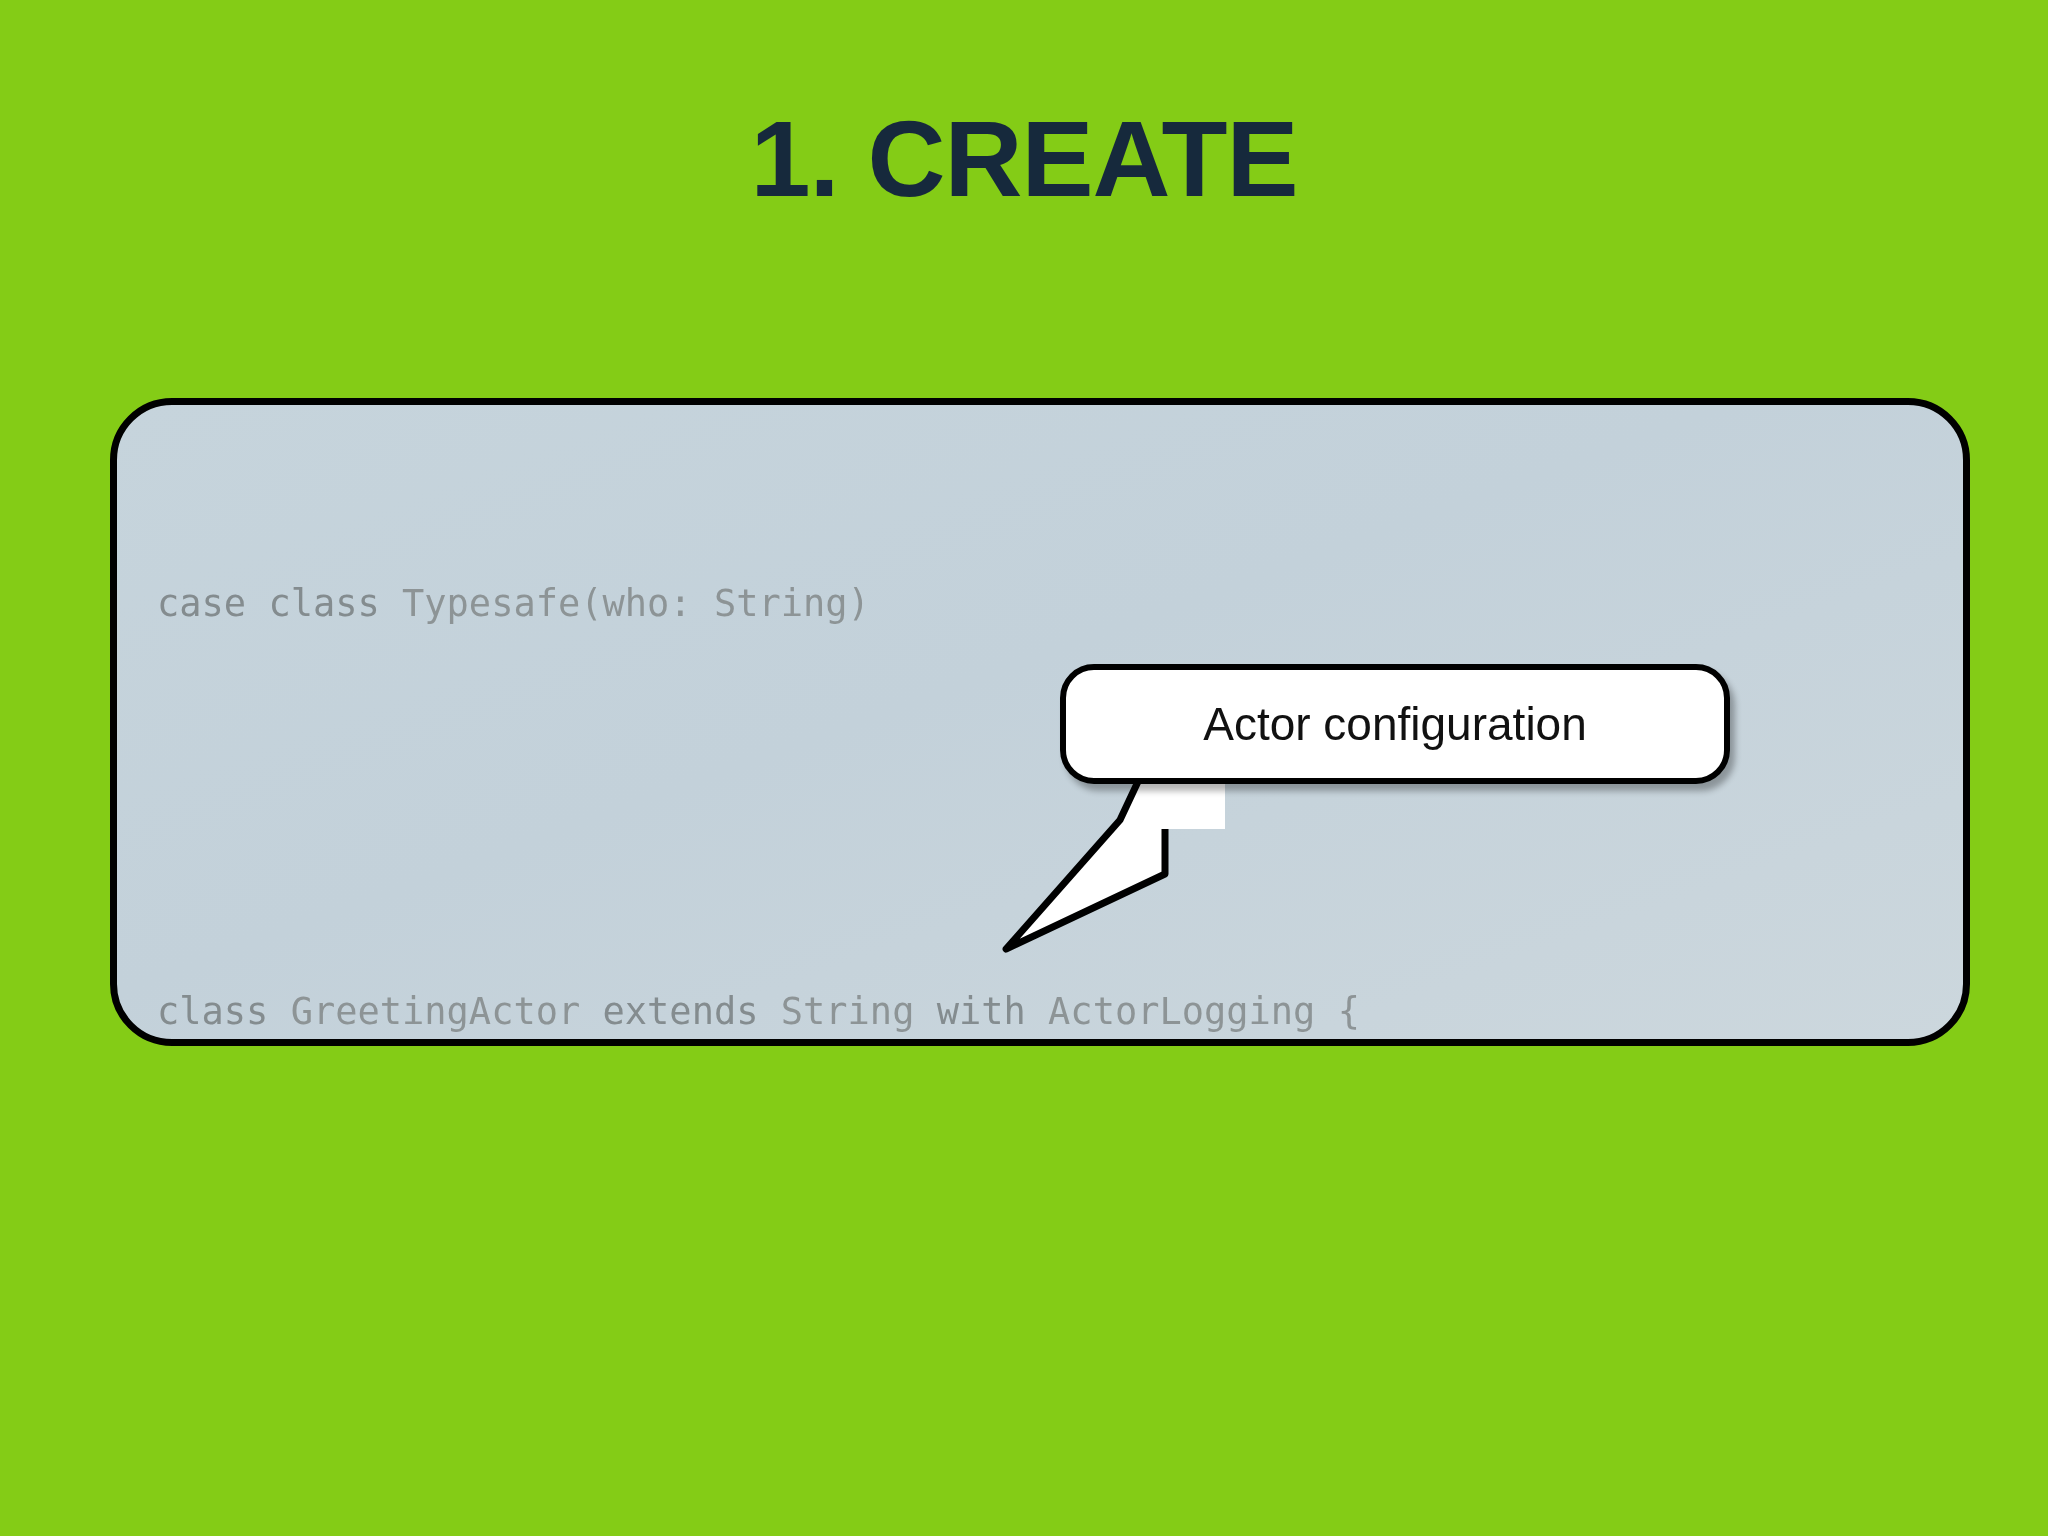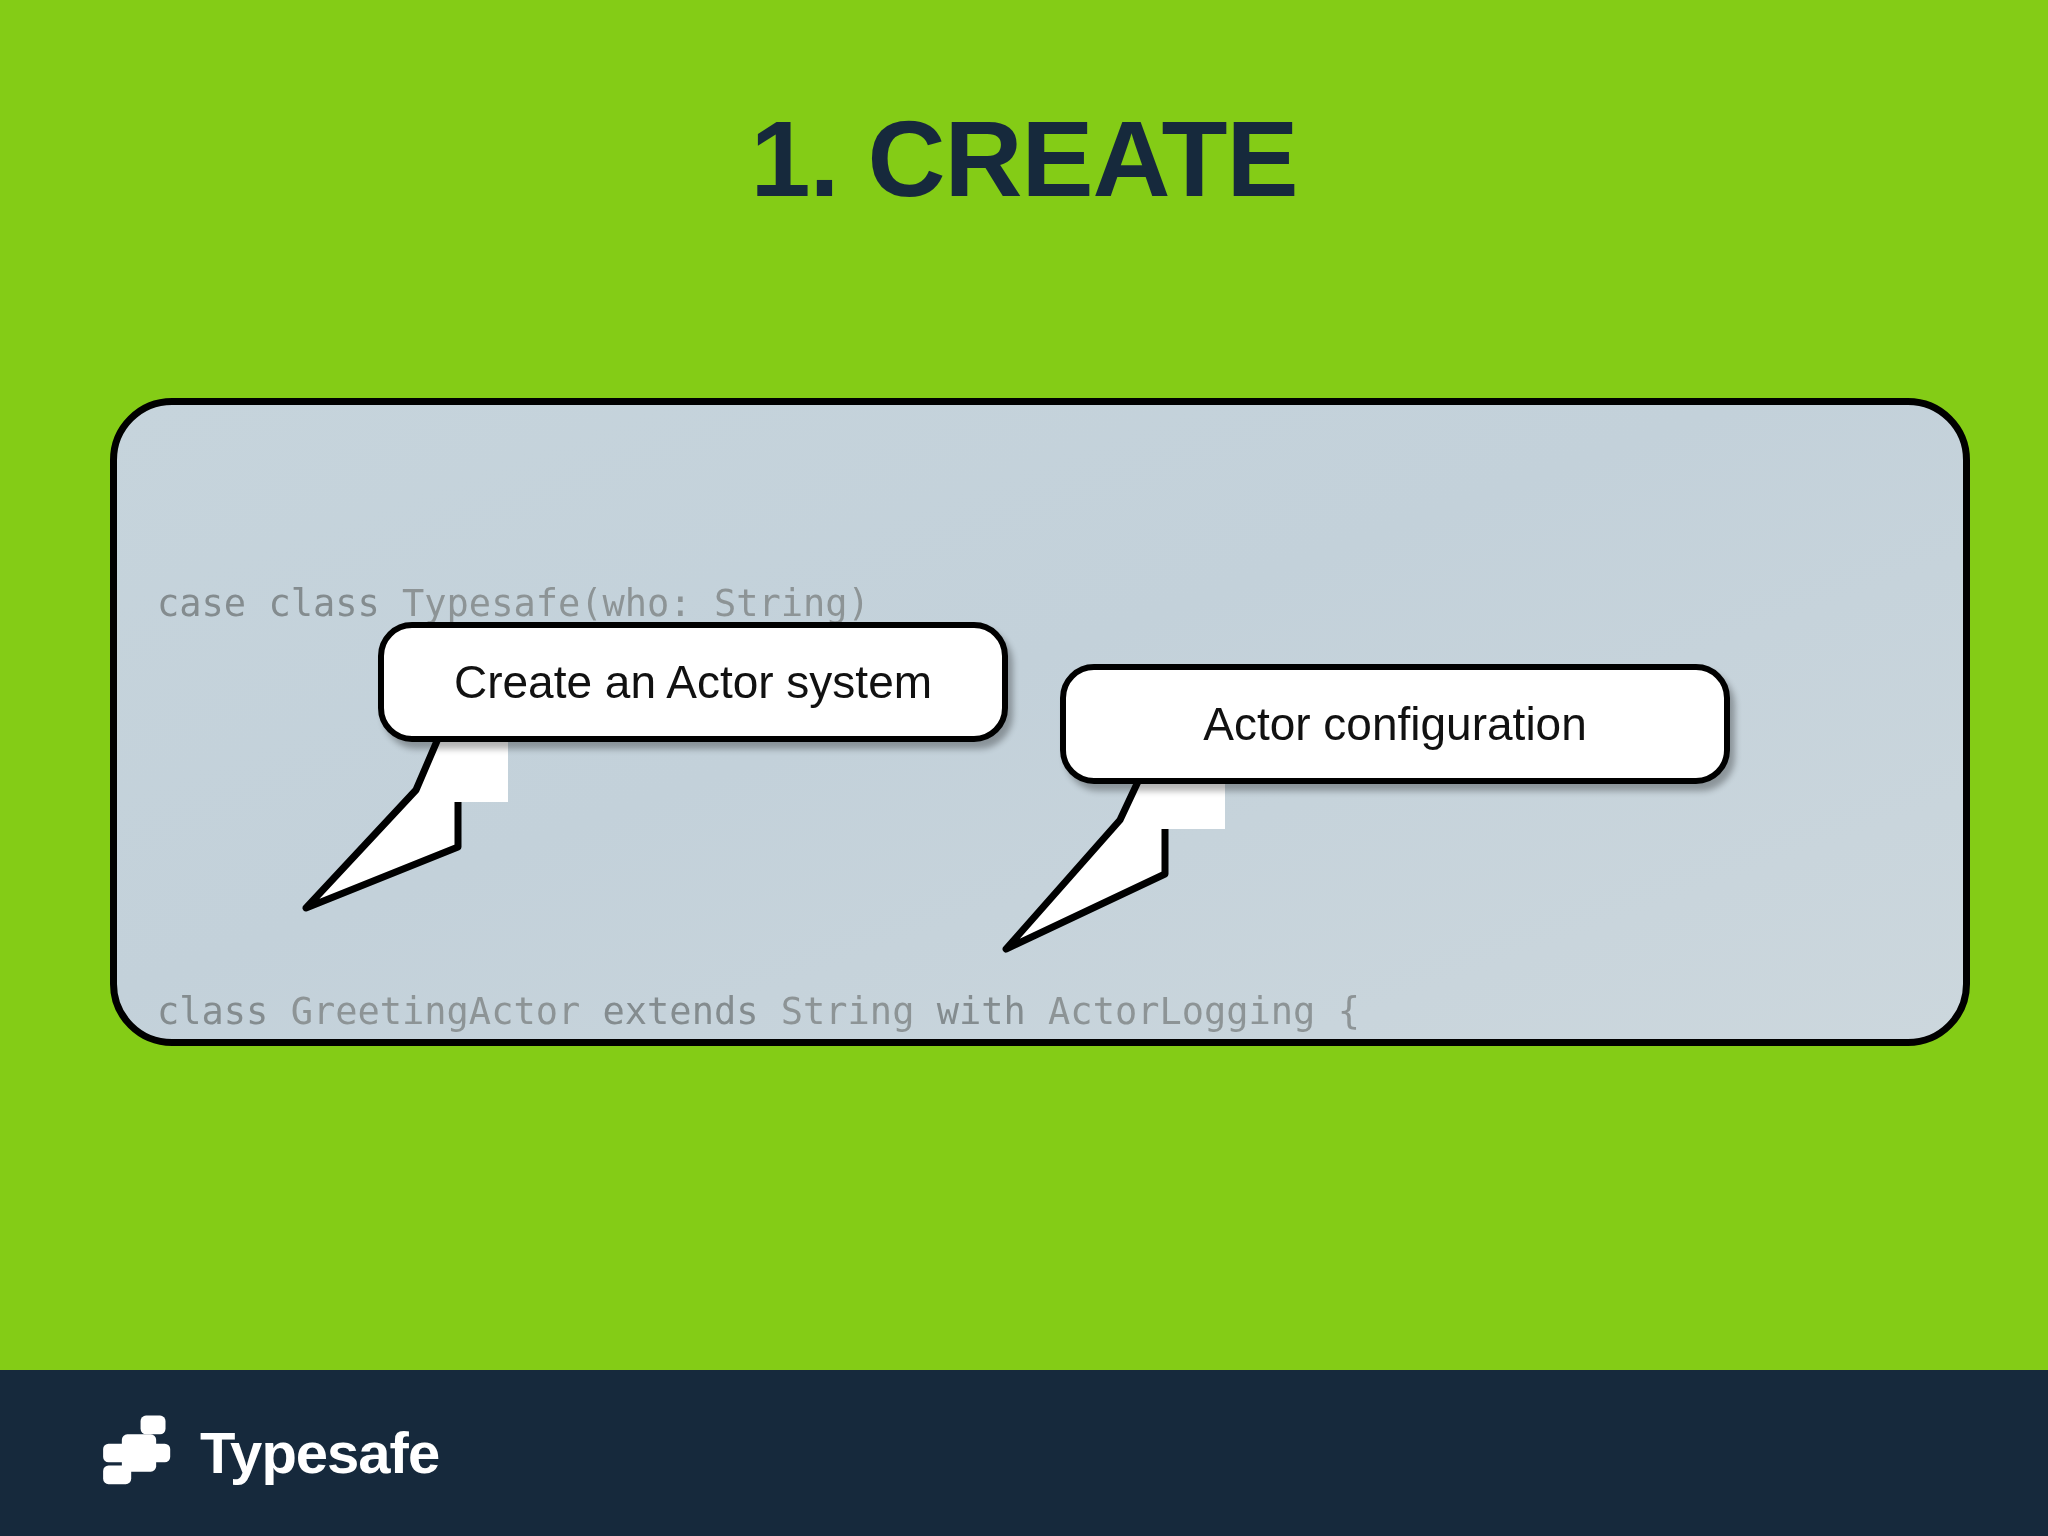--- a/index.html
+++ b/index.html
@@ -179,49 +179,25 @@
 
       
 
       
 
       
 
     </div>
   </div>
 
-  <div class="callout" id="callout-create">
-    <svg class="tail" viewBox="0 0 220 240">
-      <polygon points="160,20 160,175 8,236 118,118" fill="#ffffff" stroke="#000000" stroke-width="7" stroke-linejoin="round"></polygon>
-      <rect x="150" y="10" width="60" height="120" fill="#ffffff"></rect>
-    </svg>
-    <div class="bubble">
-      <span class="bubble-label">Create an Actor system</span>
-    </div>
-  </div>
 
   <div class="callout" id="callout-config">
     <svg class="tail" viewBox="0 0 230 250">
       <polygon points="165,20 165,170 6,245 120,116" fill="#ffffff" stroke="#000000" stroke-width="7" stroke-linejoin="round"></polygon>
       <rect x="155" y="10" width="70" height="115" fill="#ffffff"></rect>
     </svg>
     <div class="bubble">
       <span class="bubble-label">Actor configuration</span>
     </div>
   </div>
 
-  <div class="footer">
-    <div class="footer-logo">
-      <svg class="logo-mark" viewBox="0 0 100 100">
-        <g fill="#ffffff">
-          <rect x="52" y="2" width="32" height="24" rx="7"></rect>
-          <rect x="28" y="26" width="44" height="24" rx="7"></rect>
-          <rect x="4" y="38" width="36" height="24" rx="7"></rect>
-          <rect x="60" y="38" width="30" height="24" rx="7"></rect>
-          <rect x="28" y="50" width="44" height="24" rx="7"></rect>
-          <rect x="4" y="66" width="36" height="24" rx="7"></rect>
-        </g>
-      </svg>
-      <span class="logo-wordmark">Typesafe</span>
-    </div>
-  </div>
 
 </div>
 
 </body></html>

